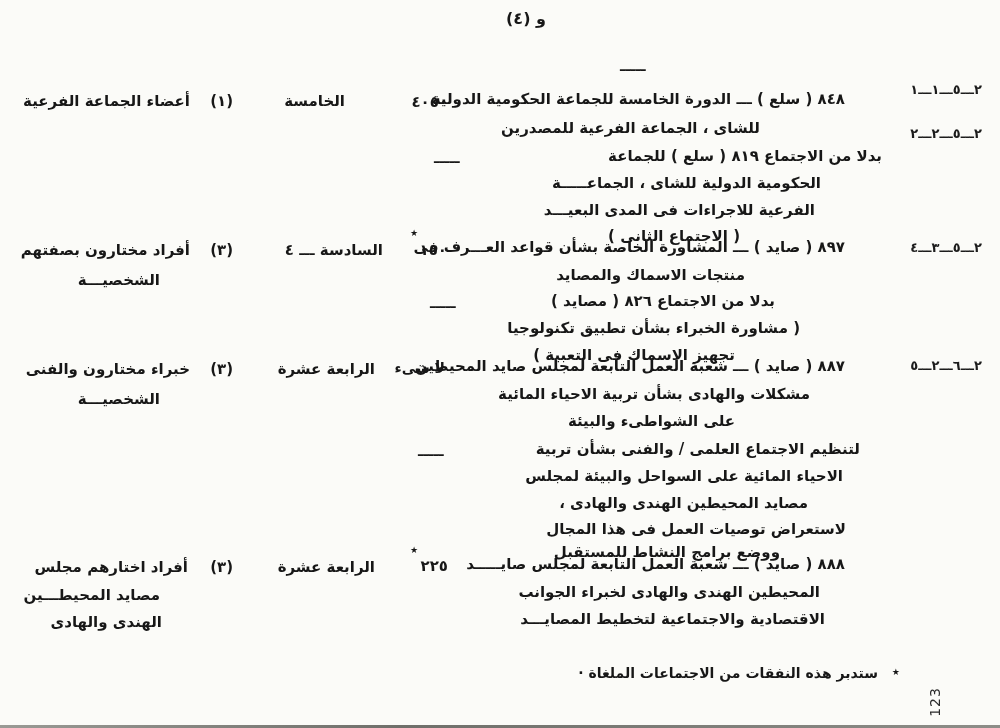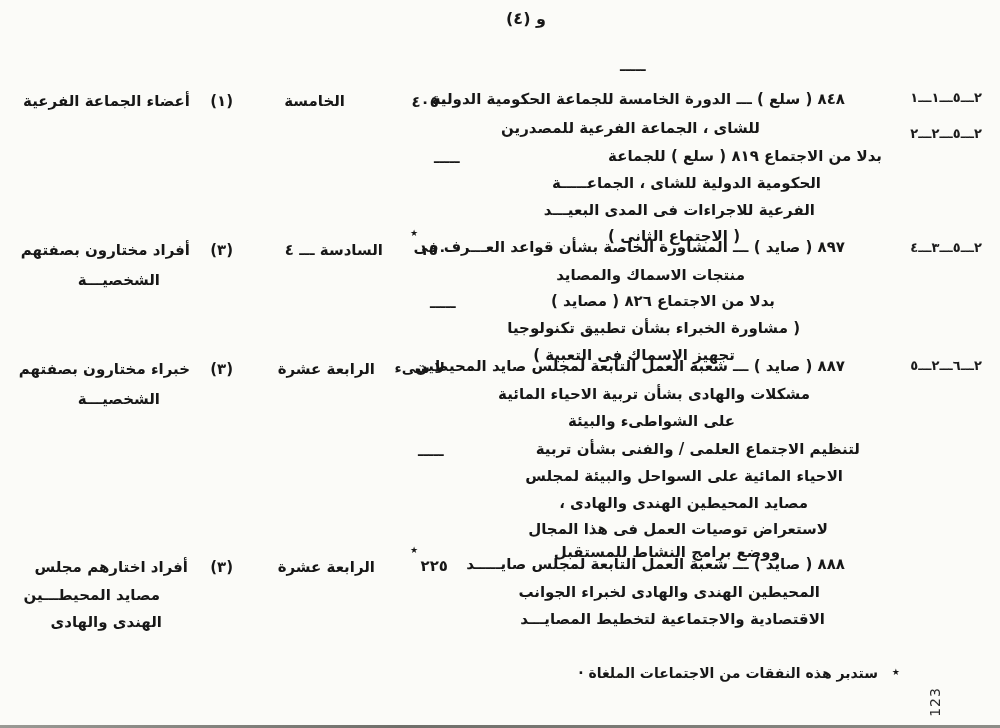--- a/index.html
+++ b/index.html
@@ -37,21 +37,21 @@
 </style>
 </head>
 <body>
 
 <div class="page">
 
   <div class="t" style="left:496px;top:9px;width:60px;text-align:center;font-size:16px;">و (٤)</div>
 
   <div class="t dash" style="left:620px;top:57px;">ـــــ</div>
 
-  <div class="t code" style="right:18px;top:90px;">٢ـــ٥ـــ١ـــ١</div>
+  <div class="t code" style="right:18px;top:82px;">٢ـــ٥ـــ١ـــ١</div>
   <div class="t code" style="right:18px;top:126px;">٢ـــ٥ـــ٢ـــ٢</div>
 
   <div class="t" style="right:155px;top:90px;">٨٤٨ ( سلع ) ـــ الدورة الخامسة للجماعة الحكومية الدولية</div>
   <div class="t" style="right:240px;top:119px;">للشاى ، الجماعة الفرعية للمصدرين</div>
 
   <div class="t amt" style="right:552px;top:93px;">٤٠٥٠</div>
 
   <div class="t" style="right:655px;top:92px;">الخامسة</div>
   <div class="t" style="right:767px;top:92px;">(١)</div>
   <div class="t" style="right:810px;top:92px;">أعضاء الجماعة الفرعية</div>
@@ -83,28 +83,28 @@
   <div class="t code" style="right:18px;top:358px;">٢ـــ٦ـــ٢ـــ٥</div>
 
   <div class="t small" style="right:555px;top:360px;">لا شىء</div>
 
   <div class="t" style="right:155px;top:357px;">٨٨٧ ( صايد ) ـــ شعبة العمل التابعة لمجلس صايد المحيطين</div>
   <div class="t" style="right:190px;top:385px;">مشكلات والهادى بشأن تربية الاحياء المائية</div>
   <div class="t" style="right:265px;top:412px;">على الشواطىء والبيئة</div>
 
   <div class="t" style="right:625px;top:360px;">الرابعة عشرة</div>
   <div class="t" style="right:767px;top:360px;">(٣)</div>
-  <div class="t" style="right:810px;top:360px;">خبراء مختارون بصفتهم</div>
+  <div class="t" style="right:810px;top:360px;">خبراء مختارون والفنى</div>
   <div class="t" style="right:840px;top:390px;">الشخصيـــة</div>
 
   <div class="t dash" style="left:418px;top:442px;">ـــــ</div>
   <div class="t" style="right:140px;top:440px;">لتنظيم الاجتماع العلمى / والفنى بشأن تربية</div>
   <div class="t" style="right:157px;top:467px;">الاحياء المائية على السواحل والبيئة لمجلس</div>
   <div class="t" style="right:192px;top:494px;">مصايد المحيطين الهندى والهادى ،</div>
-  <div class="t" style="right:172px;top:520px;">لاستعراض توصيات العمل فى هذا المجال</div>
+  <div class="t" style="right:154px;top:520px;">لاستعراض توصيات العمل فى هذا المجال</div>
   <div class="t" style="right:220px;top:543px;">ووضع برامج النشاط للمستقبل</div>
 
   <div class="t aster" style="left:410px;top:541px;">٭</div>
   <div class="t amt" style="right:552px;top:557px;">٢٢٥</div>
 
   <div class="t" style="right:155px;top:555px;">٨٨٨ ( صايد ) ـــ شعبة العمل التابعة لمجلس صايـــــد</div>
   <div class="t" style="right:180px;top:583px;">المحيطين الهندى والهادى لخبراء الجوانب</div>
   <div class="t" style="right:175px;top:610px;">الاقتصادية والاجتماعية لتخطيط المصايـــد</div>
 
   <div class="t" style="right:625px;top:558px;">الرابعة عشرة</div>

